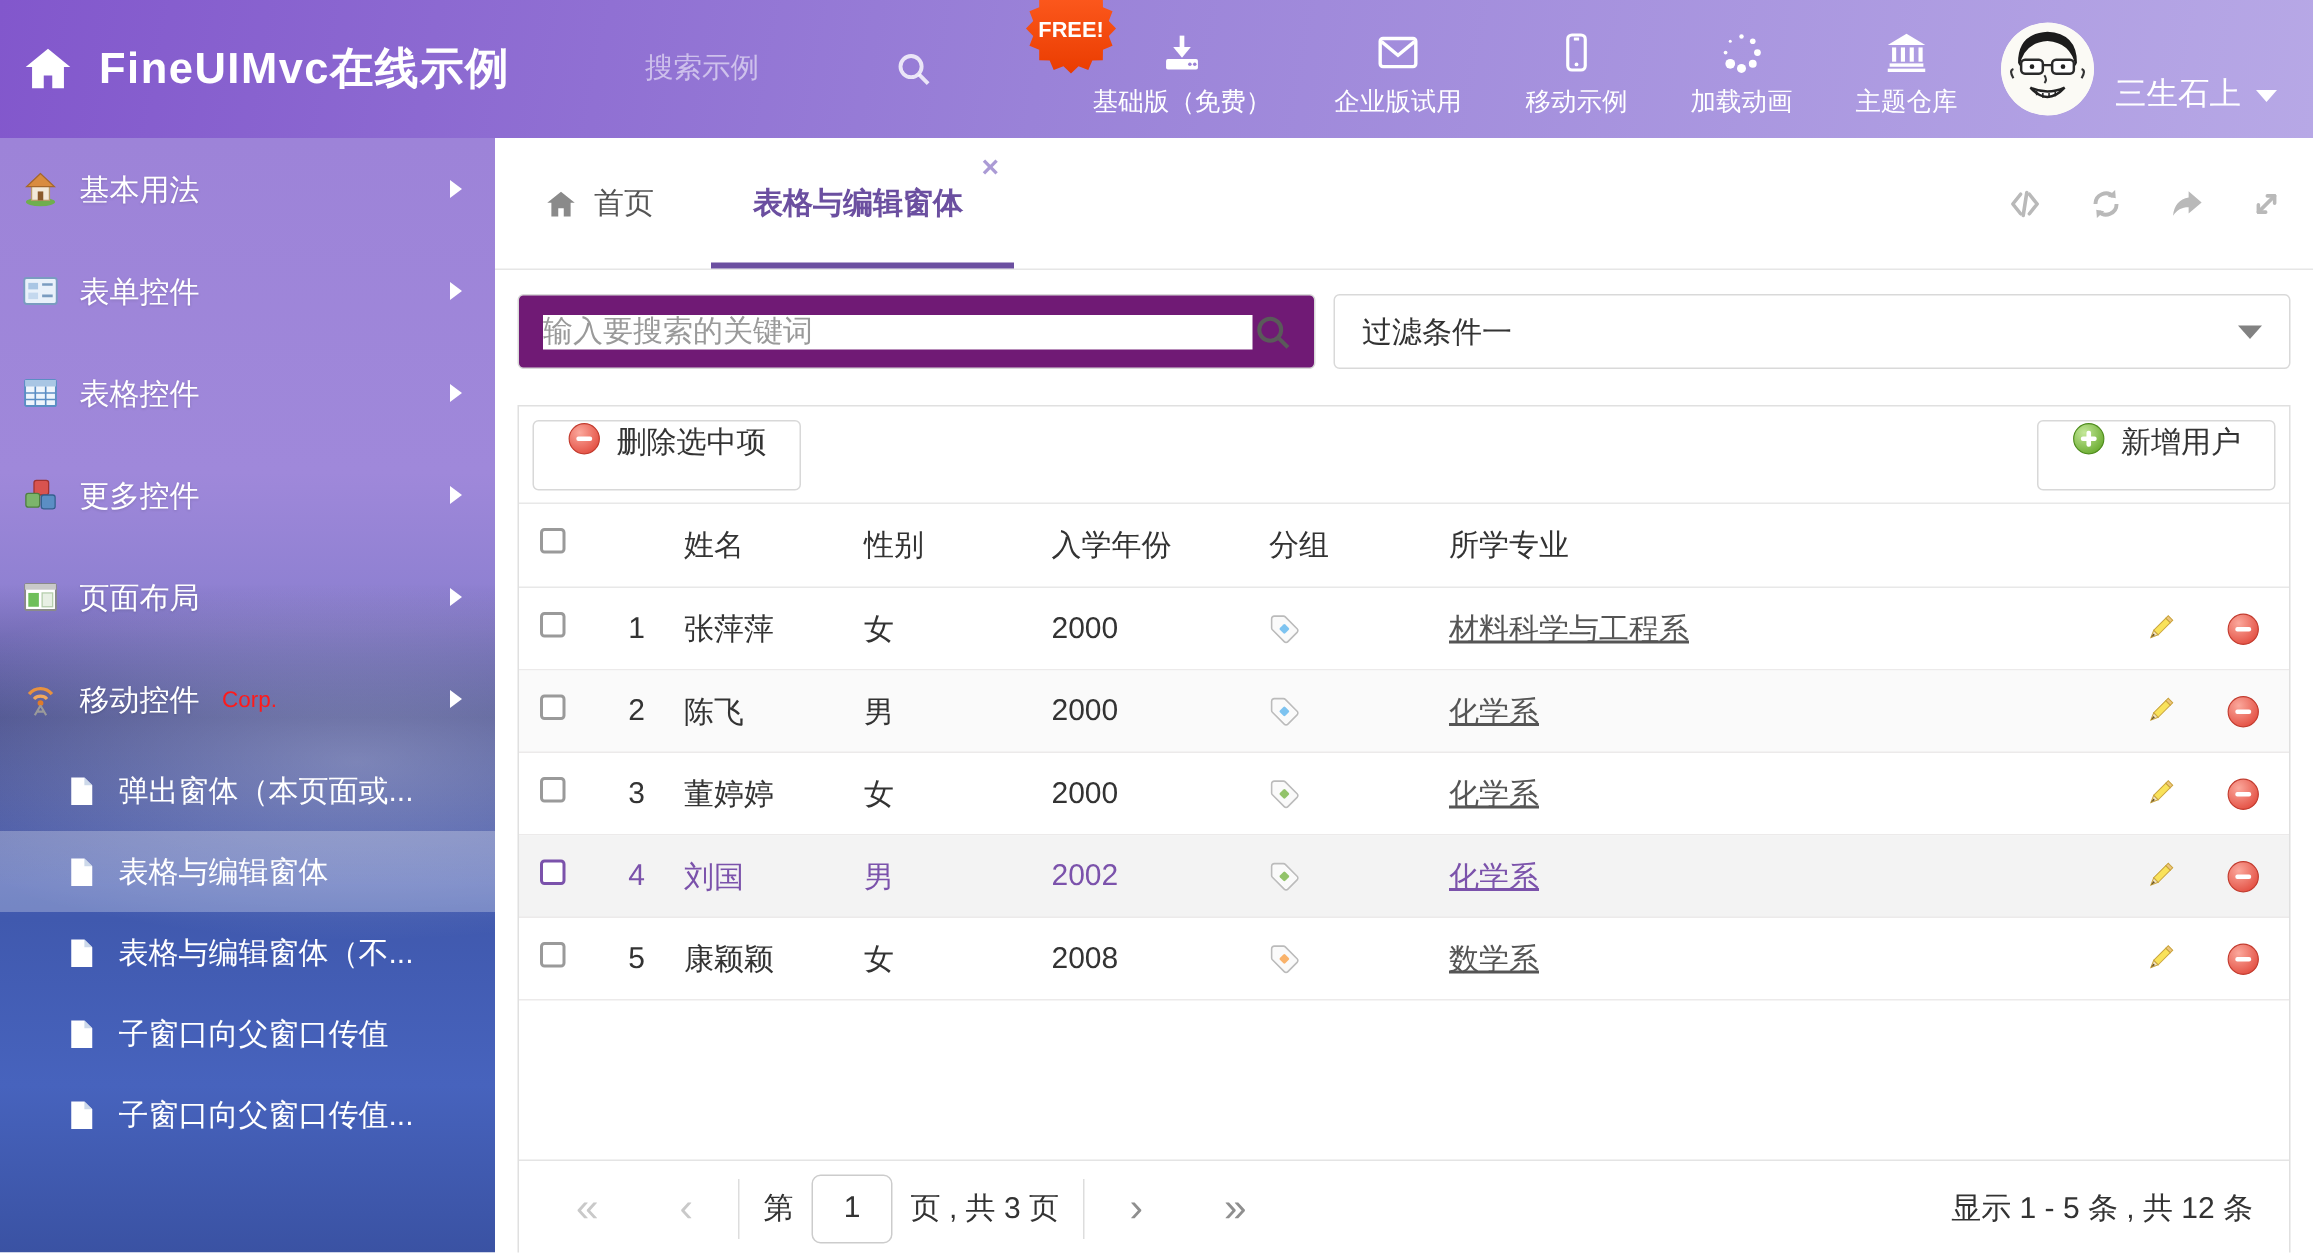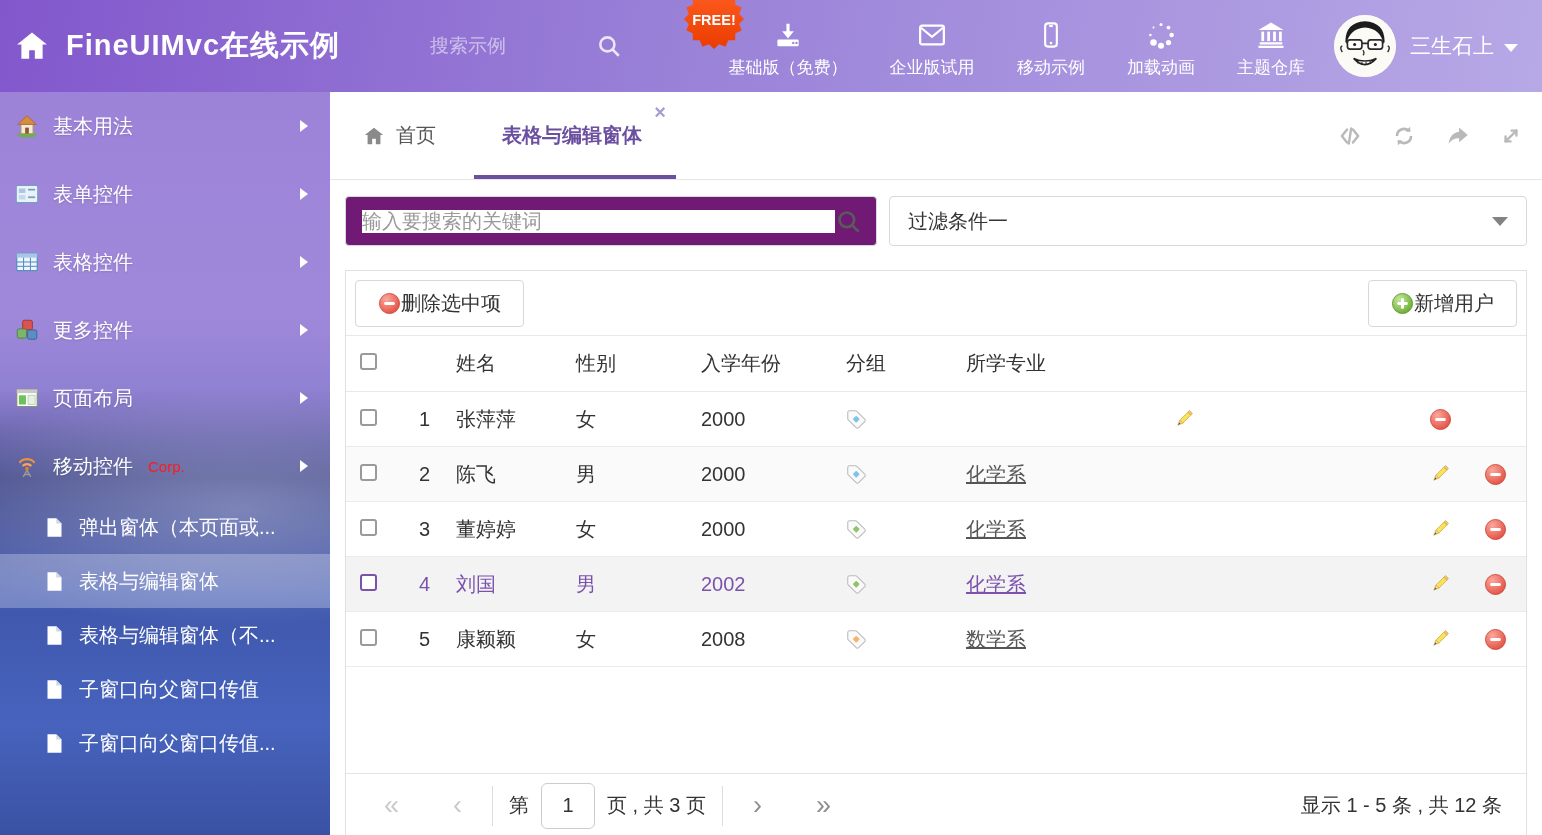--- a/index.html
+++ b/index.html
@@ -17,21 +17,21 @@
     color:rgba(255,255,255,.85); font-size:19px; font-family:inherit; }
   .hdr-search input::placeholder { color:rgba(255,255,255,.55); }
   .free-badge { position:absolute; left:683px; top:-12px; width:62px; height:62px; }
   .free-badge text { font-weight:bold; }
   .hdr-nav { position:absolute; left:720px; top:0; height:92px; display:flex; gap:24px; align-items:stretch; }
   .nav-item { display:flex; flex-direction:column; align-items:center; justify-content:center; gap:6px;
     color:#fff; font-size:17px; cursor:pointer; padding-top:6px; }
   .nav-item.w1{width:136px}.nav-item.w2{width:104px}.nav-item.w3{width:86px}
   .avatar { position:absolute; left:1334px; top:15px; width:62px; height:62px; border-radius:50%;
     background:#fbfaf5; overflow:hidden; }
-  .user-group { position:absolute; left:1410px; top:0; height:92px; display:flex; align-items:center; gap:10px;
+  .user-group { position:absolute; left:1410px; top:16px; height:92px; display:flex; align-items:center; gap:10px;
     color:#fff; font-size:21px; cursor:pointer; }
   .caret-down-w { width:0; height:0; border-left:7px solid transparent; border-right:7px solid transparent;
     border-top:8px solid #fff; margin-top:3px; }
 
   
   .sidebar { position:absolute; top:92px; left:0; width:330px; height:743px; overflow:hidden;
     background:
       radial-gradient(ellipse 480px 170px at 72% 56%, rgba(235,238,255,.32), transparent 70%),
       linear-gradient(180deg, rgba(25,35,70,0) 40%, rgba(22,32,66,.42) 52%, rgba(22,32,66,.18) 61%, rgba(0,0,0,0) 67%),
       linear-gradient(180deg,#9d83d8 0%,#9f88da 30%,#8a7ecf 44%,#5f6abc 56%,#4059ae 70%,#4763bd 85%,#3a52a3 100%); }
@@ -66,21 +66,21 @@
   .search-box input { flex:1; border:none; outline:none; font-size:20px; color:#333; font-family:inherit; }
   .search-box input::placeholder { color:#9a9a9a; }
   .filter-select { flex:1; height:50px; border:1px solid #d9d9d9; border-radius:4px; display:flex;
     align-items:center; padding:0 18px; font-size:20px; color:#333; cursor:pointer; background:#fff; }
   .caret-down-g { width:0; height:0; border-left:8px solid transparent; border-right:8px solid transparent;
     border-top:9px solid #828282; margin-left:auto; }
 
   .panel { margin:24px 15px 0; border:1px solid #e0e0e0; height:568px; position:relative; background:#fff; }
   .toolbar { height:64px; display:flex; align-items:center; justify-content:space-between; padding:0 9px; }
   .btn { height:47px; border:1px solid #d8d8d8; border-radius:4px; background:#fff; display:flex;
-    align-items:center; padding:0 22px; font-size:20px; color:#333; cursor:pointer; }
+    gap:10px; padding:0 22px; font-size:20px; color:#333; cursor:pointer; }
 
   .grid-row { display:grid; grid-template-columns:52px 36px 130px 122px 148px 118px 1fr 48px 62px;
     align-items:center; }
   .thead { height:57px; border-top:1px solid #e8e8e8; border-bottom:1px solid #e8e8e8; color:#333; font-size:20px; }
   .trow { height:55px; border-bottom:1px solid #eceaea; font-size:20px; color:#333; }
   .trow.alt { background:#fafafa; }
   .trow.selected { background:#f3f3f3; color:#7b52ab; }
   .trow.selected a { color:#7b52ab; }
   .cell-cb { padding-left:14px; }
   .cell-num { text-align:right; padding-right:4px; }
@@ -471,20 +471,21 @@
       <div class="cell-gender">女</div>
       <div class="cell-year">2000</div>
       <div class="cell-group">
           <span style="display:flex">
         <svg width="21" height="21" viewBox="0 0 24 24">
               <path d="M21.41 11.58l-9-9C12.05 2.22 11.55 2 11 2H4c-1.1 0-2 .9-2 2v7c0 .55.22 1.05.59 1.42l9 9c.36.36.86.58 1.41.58s1.05-.22 1.41-.59l7-7c.37-.36.59-.86.59-1.41s-.22-1.06-.59-1.42z" fill="#fafafa" stroke="#bbb" stroke-width="1.2"></path>
         <rect x="8.8" y="8.8" width="5.8" height="5.8" rx="1" transform="rotate(45 11.7 11.7)" fill="#7dc3f0"></rect>
             </svg>
           </span>
         </div>
+      <div class="cell-major"><a>材料科学与工程系</a></div>
       <div class="cell-icon">
         <svg width="22" height="22" viewBox="0 0 24 24">
             <g transform="rotate(45 12 12)">
           <rect x="9.7" y="1.2" width="4.6" height="2.6" fill="#edc57c" stroke="#c9a33b" stroke-width="0.7"></rect>
           <rect x="9.7" y="3.8" width="4.6" height="12.4" fill="#f9e25a" stroke="#c9a33b" stroke-width="0.7"></rect>
           <polygon points="9.7,16.2 14.3,16.2 12,21.5" fill="#f0e3c0" stroke="#c9a33b" stroke-width="0.7"></polygon>
           <polygon points="11.2,18 12.8,18 12,21.5" fill="#6b5426"></polygon>
             </g>
           </svg>
       </div>

